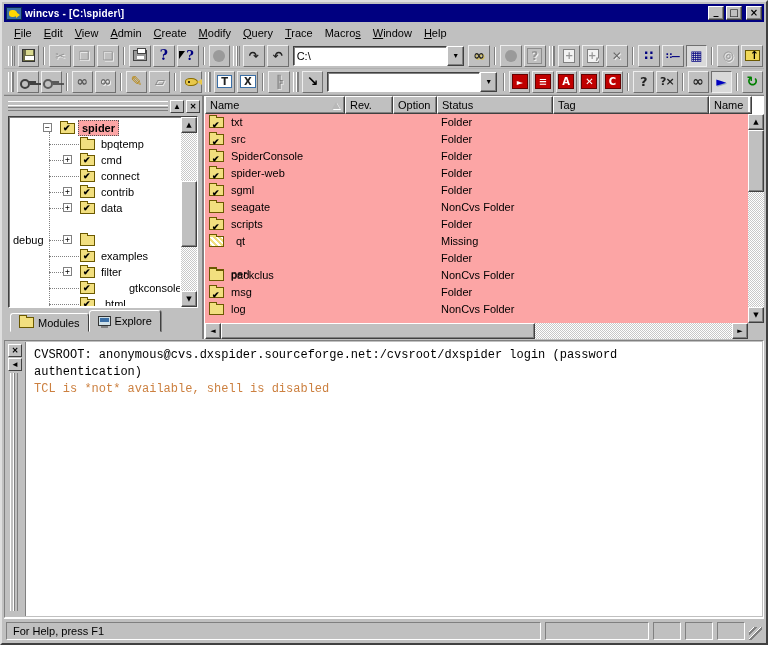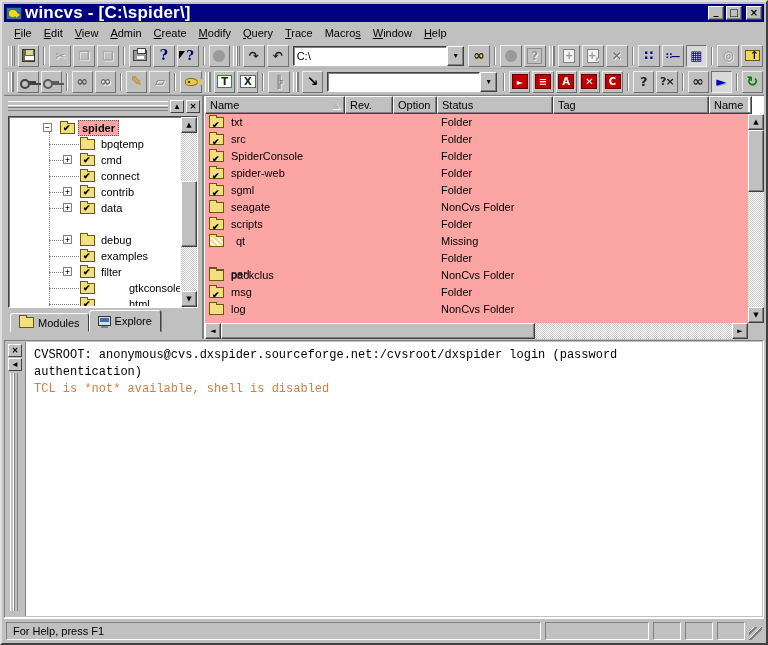--- a/index.html
+++ b/index.html
@@ -4,21 +4,21 @@
 <style>
   * { margin:0; padding:0; box-sizing:border-box; }
   html,body { width:768px; height:645px; background:#c0c0c0; font-family:"Liberation Sans",sans-serif; font-size:11px; color:#000; overflow:hidden; }
   .win { width:768px; height:645px; border:2px solid; border-color:#dfdfdf #404040 #404040 #dfdfdf; background:#c0c0c0; padding:2px; display:flex; flex-direction:column; }
 
   
   .titlebar { height:18px; background:#000080; display:flex; align-items:center; padding:0 2px; flex:0 0 18px; }
   .app-icon { width:16px; height:13px; background:#3a6ea5; border:1px solid #0a2a52; position:relative; margin-right:3px; }
   .app-icon::before { content:""; position:absolute; left:2px; top:2px; width:8px; height:7px; background:#ffd700; border-radius:50% 60% 60% 50%; }
   .app-icon::after { content:""; position:absolute; right:1px; top:4px; border-left:4px solid #ffd700; border-top:3px solid transparent; border-bottom:3px solid transparent; }
-  .title-text { color:#fff; font-weight:bold; font-size:17px; flex:1; letter-spacing:0.2px; }
+  .title-text { color:#fff; font-weight:bold; font-size:10px; flex:1; letter-spacing:0.2px; }
   .wbtns { display:flex; gap:2px; }
   .wbtn { width:16px; height:14px; background:#c0c0c0; border:1px solid; border-color:#fff #404040 #404040 #fff; box-shadow:inset -1px -1px 0 #808080; font-size:10px; font-weight:bold; line-height:11px; text-align:center; font-family:"DejaVu Sans",sans-serif; }
   .wbtn.close { margin-left:2px; }
   .wbtn.min { line-height:8px; }
 
   
   .menubar { height:21px; display:flex; align-items:center; padding-left:4px; flex:0 0 21px; }
   .menu-item { padding:2px 6px; }
   .menu-item u { text-decoration:underline; }
 
@@ -377,42 +377,42 @@
             <div class="titem" style="left: 0px; top: 82px; right: 0px;">
               <span class="hline" style="left: 39px; width: 16px;"></span>
               <span class="texp" style="left: 53px; top: 3px;">+</span>
               <span class="fld cvs" style="left: 70px; top: 3px;"></span>
               <span class="tlabel" style="margin-left: 88px;">data</span>
             </div>
             <div class="titem" style="left: 0px; top: 114px; right: 0px;">
               <span class="hline" style="left: 39px; width: 16px;"></span>
               <span class="texp" style="left: 53px; top: 3px;">+</span>
               <span class="fld" style="left: 70px; top: 3px;"></span>
-              <span class="tlabel" style="margin-left: 88px; text-align: center;">debug</span>
+              <span class="tlabel" style=" text-align: center;">debug</span>
             </div>
             <div class="titem" style="left: 0px; top: 130px; right: 0px;">
               <span class="hline" style="left: 39px; width: 30px;"></span>
               <span class="fld cvs" style="left: 70px; top: 3px;"></span>
               <span class="tlabel" style="margin-left: 88px;">examples</span>
             </div>
             <div class="titem" style="left: 0px; top: 146px; right: 0px;">
               <span class="hline" style="left: 39px; width: 16px;"></span>
               <span class="texp" style="left: 53px; top: 3px;">+</span>
               <span class="fld cvs" style="left: 70px; top: 3px;"></span>
               <span class="tlabel" style="margin-left: 88px;">filter</span>
             </div>
             <div class="titem" style="left: 0px; top: 162px; right: 0px;">
               <span class="hline" style="left: 39px; width: 30px;"></span>
               <span class="fld cvs" style="left: 70px; top: 3px;"></span>
               <span class="tlabel" style="margin-left: 116px;">gtkconsole</span>
             </div>
             <div class="titem" style="left: 0px; top: 178px; right: 0px;">
               <span class="hline" style="left: 39px; width: 30px;"></span>
               <span class="fld cvs" style="left: 70px; top: 3px;"></span>
-              <span class="tlabel" style="margin-left: 116px; text-decoration: underline;">html</span>
+              <span class="tlabel" style="margin-left: 92px; text-decoration: underline;">html</span>
             </div>
           </div>
         <div class="tree-scroll">
           <span class="sb-btn" style="top:0; right:0;">▲</span>
           <span class="sb-track" style="top:16px; bottom:16px; right:0; width:16px;"></span>
           <span class="sb-thumb" style="top:64px; height:66px; right:0; width:16px;"></span>
           <span class="sb-btn" style="bottom:0; right:0;">▼</span>
         </div>
       </div>
       <div class="tabs" id="tabs">

